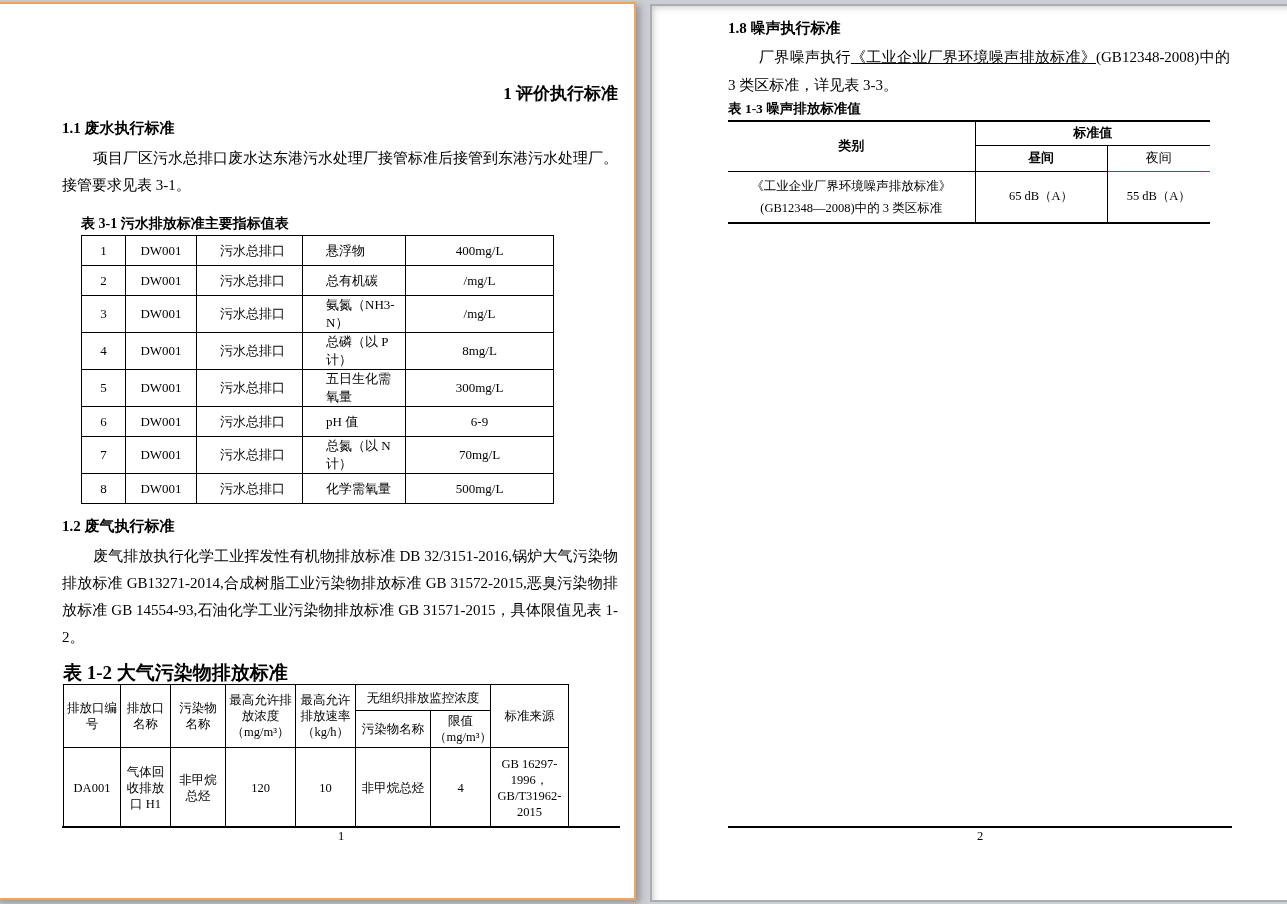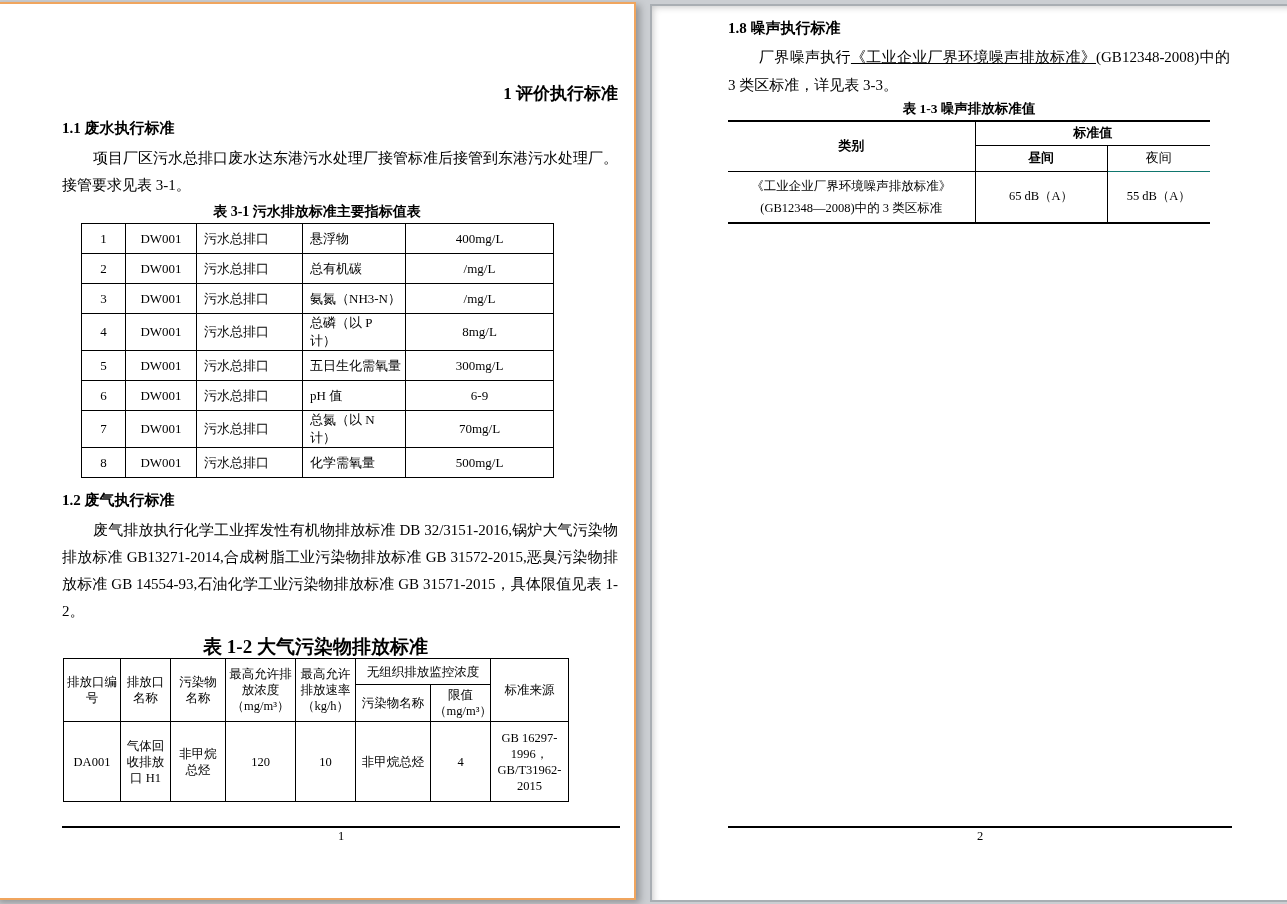--- a/index.html
+++ b/index.html
@@ -32,35 +32,35 @@
   h2.doc-h2 {
     margin-top: 12px;
     font-size: 15px; line-height: 21px; font-weight: bold;
   }
   p.body-para {
     margin-top: 6px;
     font-size: 15px; line-height: 27px;
     text-align: justify; text-indent: 31px;
   }
   .table-caption {
-    font-weight: bold; text-align: center;
+    font-weight: bold; text-align: left;
     font-size: 14px; line-height: 17px;
   }
   
-  .caption-31 { width: 472px; margin-left: 19px; margin-top: 4px; }
+  .caption-31 { width: 472px; margin-left: 19px; margin-top: 16px; }
   table.t31 {
     border-collapse: collapse; table-layout: fixed;
     width: 472px; margin-left: 19px; margin-top: 3px;
     font-size: 13px;
   }
   table.t31 td { border: 1px solid #000; padding: 0 4px; }
   table.t31 .merged-hdr { height: 25px; text-align: center; font-size: 13.5px; }
   table.t31 .r { height: 30px; }
   table.t31 .c-num, table.t31 .c-code, table.t31 .c-val { text-align: center; }
-  table.t31 .c-outlet, table.t31 .c-pol { text-align: left; padding-left: 7px; }
+  table.t31 .c-outlet, table.t31 .c-pol { text-align: left; padding-left: 23px; }
   
   .sec-gas-title { margin-top: 40px; }
   
   .caption-12 { width: 505px; margin-left: 1px; margin-top: 13px; font-size: 19px; }
   table.t12 {
     border-collapse: collapse; table-layout: fixed;
     width: 505px; margin-left: 1px; margin-top: 3px;
     font-size: 12.5px; line-height: 16px;
   }
   table.t12 td { border: 1px solid #000; text-align: center; padding: 2px 3px; }

